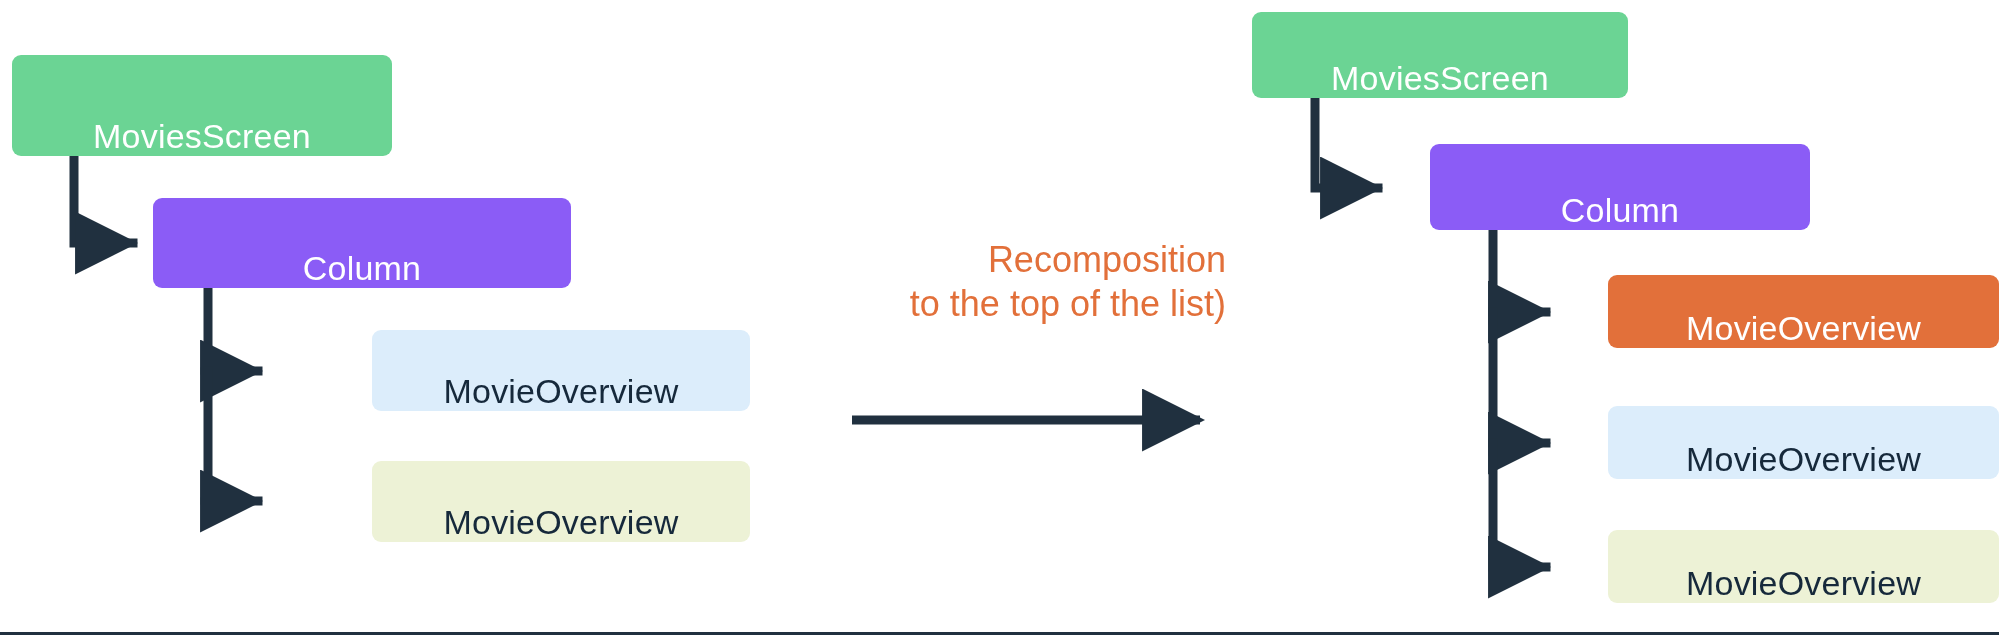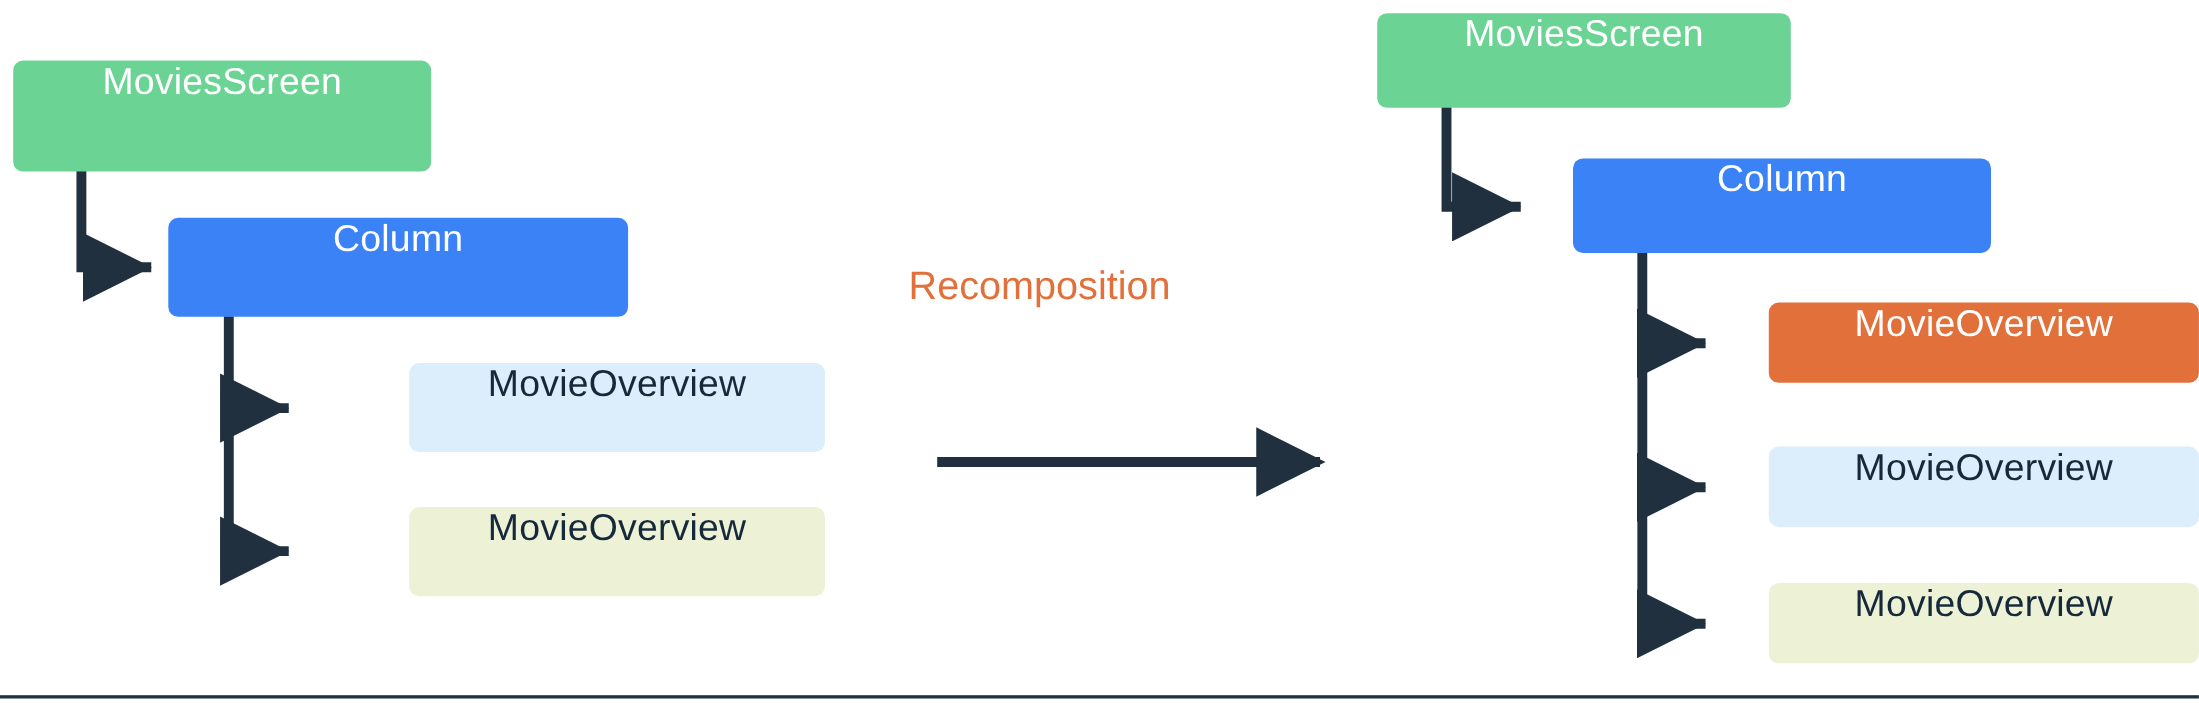--- a/index.html
+++ b/index.html
@@ -14,47 +14,47 @@
     position: relative;
     width: 1999px;
     height: 639px;
     background: #ffffff;
     overflow: hidden;
   }
   .node {
     position: absolute;
     border-radius: 9px;
     display: flex;
-    align-items: flex-start;
+    align-items: flex-end;
     justify-content: center;
     box-sizing: border-box;
     font-size: 34px;
     letter-spacing: 0.2px;
     white-space: nowrap;
   }
   .node-screen { background: #6BD494; color: #ffffff; }
-  .node-column { background: #3b82f6; color: #ffffff; }
+  .node-column { background: #8b5cf6; color: #ffffff; }
   .node-new    { background: #E2703A; color: #ffffff; }
   .node-blue   { background: #DCEDFB; color: #16293B; }
   .node-yellow { background: #EDF2D6; color: #16293B; }
 
   svg.edges {
     position: absolute;
     left: 0;
     top: 0;
     width: 1999px;
     height: 639px;
     pointer-events: none;
   }
   .caption {
     position: absolute;
     color: #E2703A;
     font-size: 36px;
     line-height: 44px;
-    text-align: left;
+    text-align: right;
     white-space: nowrap;
   }
   .caption div { white-space: nowrap; }
   .bottom-rule {
     position: absolute;
     left: 0;
     width: 1999px;
     height: 3px;
     background: #20303F;
   }
@@ -115,20 +115,21 @@
   <div class="node node-blue" style="left:372px; top:330px; width:378px; height:81px;">
     <span>MovieOverview</span>
   </div>
 
   <div class="node node-yellow" style="left:372px; top:461px; width:378px; height:81px;">
     <span>MovieOverview</span>
   </div>
 
   <div class="caption" style="left:826px; top:238px; width:400px;">
     <div>Recomposition</div>
+    <div>to the top of the list)</div>
   </div>
 
   <div class="node node-screen" style="left:1252px; top:12px; width:376px; height:86px;">
     <span>MoviesScreen</span>
   </div>
 
   <div class="node node-column" style="left:1430px; top:144px; width:380px; height:86px;">
     <span>Column</span>
   </div>
 

